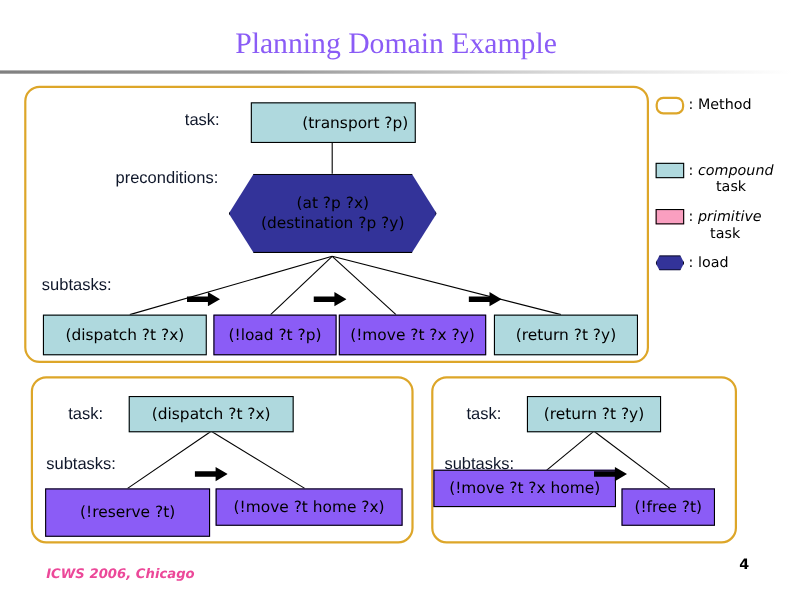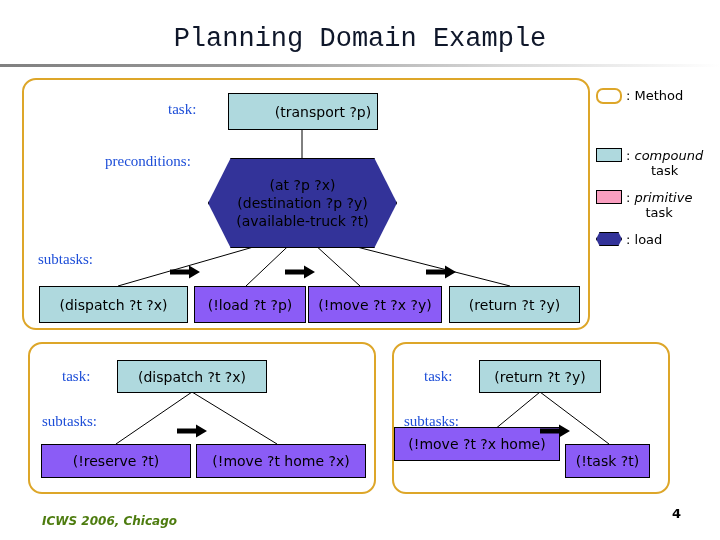--- a/index.html
+++ b/index.html
@@ -15,23 +15,23 @@
     font-family: "DejaVu Sans", sans-serif;
   }
 
   
   #slide-title {
     position: absolute;
     left: 0;
     top: 24px;
     width: 720px;
     text-align: center;
-    font-family: Liberation Mono, monospace;
+    font-family: Liberation Serif, serif;
     font-size: 27px;
-    color: #0f172a;
+    color: #8b5cf6;
     letter-spacing: 0px;
     white-space: nowrap;
   }
   #title-rule {
     position: absolute;
     left: 0;
     top: 64px;
     width: 720px;
     height: 3px;
     background: linear-gradient(to right, #808080 0%, #9a9a9a 35%, #d8d8d8 70%, #ffffff 100%);
@@ -60,23 +60,23 @@
     font-family: "DejaVu Sans", sans-serif;
     font-size: 14px;
     color: #000000;
     white-space: nowrap;
   }
   .compound { background: #AFD9DE; }
   .primitive { background: #8b5cf6; }
 
   .label {
     position: absolute;
-    font-family: Liberation Serif, serif;
+    font-family: Liberation Sans, sans-serif;
     font-size: 15px;
-    color: #1d4ed8;
+    color: #0f172a;
     white-space: nowrap;
   }
 
   
   .hexagon {
     position: absolute;
     background: #333399;
     border: 1.5px solid #000000;
     box-sizing: border-box;
     clip-path: polygon(12% 0%, 88% 0%, 100% 50%, 88% 100%, 12% 100%, 0% 50%);
@@ -143,21 +143,21 @@
 
   
   #footer-text {
     position: absolute;
     left: 42px;
     top: 514px;
     font-family: "DejaVu Sans", sans-serif;
     font-size: 12px;
     font-weight: bold;
     font-style: italic;
-    color: #4d7c0f;
+    color: #ec4899;
     white-space: nowrap;
   }
   #page-number {
     position: absolute;
     left: 672px;
     top: 506px;
     font-family: "DejaVu Sans", sans-serif;
     font-size: 13px;
     font-weight: bold;
     color: #000;
@@ -186,24 +186,23 @@
   <line x1="192" y1="392" x2="277" y2="444" stroke="#000" stroke-width="1"></line>
 
   <line x1="540" y1="392" x2="477" y2="444" stroke="#000" stroke-width="1"></line>
   <line x1="540" y1="392" x2="609" y2="444" stroke="#000" stroke-width="1"></line>
 </svg>
 
 <div class="label" style="left:168px; top:101px;">task:</div>
 <div class="node compound" style="left:228px; top:93px; width:150px; height:37px;padding-left:40px;">(transport ?p)</div>
 
 <div class="label" style="left:68px; top:153px;margin-left:37px;">preconditions:</div>
-<div class="hexagon" style="left:208px; top:158px; width:189px; height:90px;">
+<div class="hexagon" style="left:208px; top:158px; width:189px; height:72px;">
   <div>(at ?p ?x)</div>
   <div>(destination ?p ?y)</div>
-  <div>(available-truck ?t)</div>
 </div>
 
 <div class="label" style="left:38px; top:251px;">subtasks:</div>
 
 <div class="node compound" style="left:39px;  top:286px; width:149px; height:37px;">(dispatch ?t ?x)</div>
 <div class="node primitive" style="left:194px; top:286px; width:112px; height:37px;">(!load ?t ?p)</div>
 <div class="node primitive" style="left:308px; top:286px; width:134px; height:37px;">(!move ?t ?x ?y)</div>
 <div class="node compound" style="left:449px; top:286px; width:131px; height:37px;">(return ?t ?y)</div>
 
 <svg class="arrow" style="left:170px; top:265px;" viewBox="0 0 30 14">
@@ -214,34 +213,34 @@
 </svg>
 <svg class="arrow" style="left:426px; top:265px;" viewBox="0 0 30 14">
   <path d="M0,4.5 L19,4.5 L19,0.5 L30,7 L19,13.5 L19,9.5 L0,9.5 Z" fill="#000"></path>
 </svg>
 
 <div class="label" style="left:62px; top:368px;">task:</div>
 <div class="node compound" style="left:117px; top:360px; width:150px; height:33px;">(dispatch ?t ?x)</div>
 
 <div class="label" style="left:42px; top:413px;">subtasks:</div>
 
-<div class="node primitive" style="left:41px;  top:444px; width:150px; height:34px;">(!reserve ?t)</div>
+<div class="node primitive" style="left:41px;  top:444px; width:150px; height:44px;">(!reserve ?t)</div>
 <div class="node primitive" style="left:196px; top:444px; width:170px; height:34px;text-align:center;">(!move ?t home ?x)</div>
 
 <svg class="arrow" style="left:177px; top:424px;" viewBox="0 0 30 14">
   <path d="M0,4.5 L19,4.5 L19,0.5 L30,7 L19,13.5 L19,9.5 L0,9.5 Z" fill="#000"></path>
 </svg>
 
 <div class="label" style="left:424px; top:368px;">task:</div>
 <div class="node compound" style="left:479px; top:360px; width:122px; height:33px;">(return ?t ?y)</div>
 
 <div class="label" style="left:404px; top:413px;">subtasks:</div>
 
 <div class="node primitive" style="left:394px; top:427px; width:166px; height:34px;">(!move ?t ?x home)</div>
-<div class="node primitive" style="left:565px; top:444px; width:85px;  height:34px;">(!task ?t)</div>
+<div class="node primitive" style="left:565px; top:444px; width:85px;  height:34px;">(!free ?t)</div>
 
 <svg class="arrow" style="left:540px; top:424px;" viewBox="0 0 30 14">
   <path d="M0,4.5 L19,4.5 L19,0.5 L30,7 L19,13.5 L19,9.5 L0,9.5 Z" fill="#000"></path>
 </svg>
 
 <div id="legend">
 
   <div class="legend-row" style="left:0px; top:4px;">
     <div class="legend-swatch method-sw"></div>
     <div class="legend-text">

